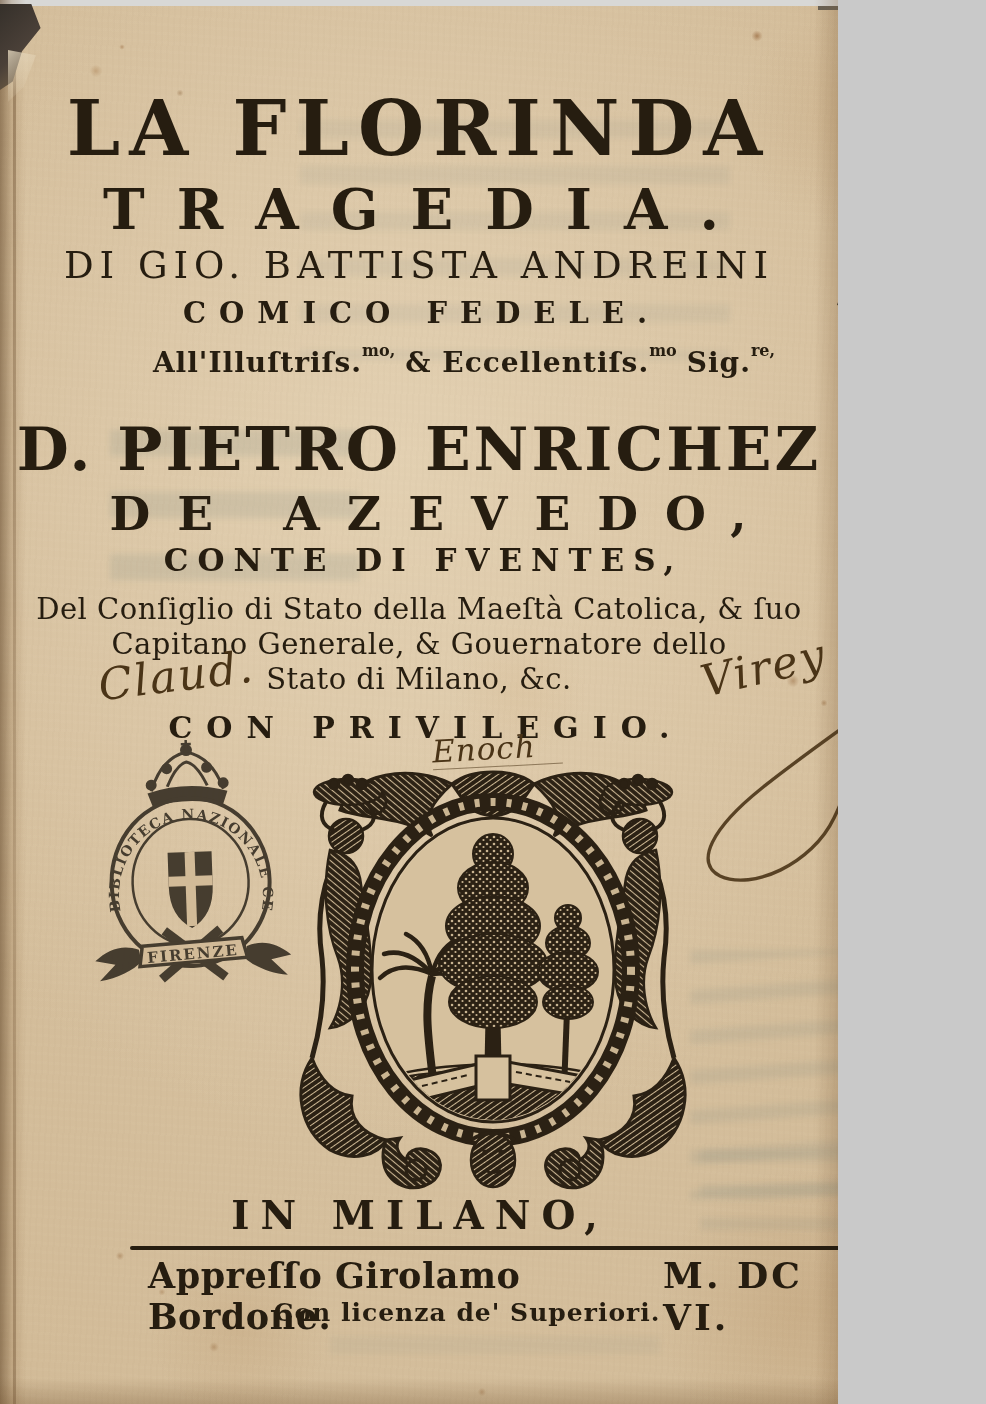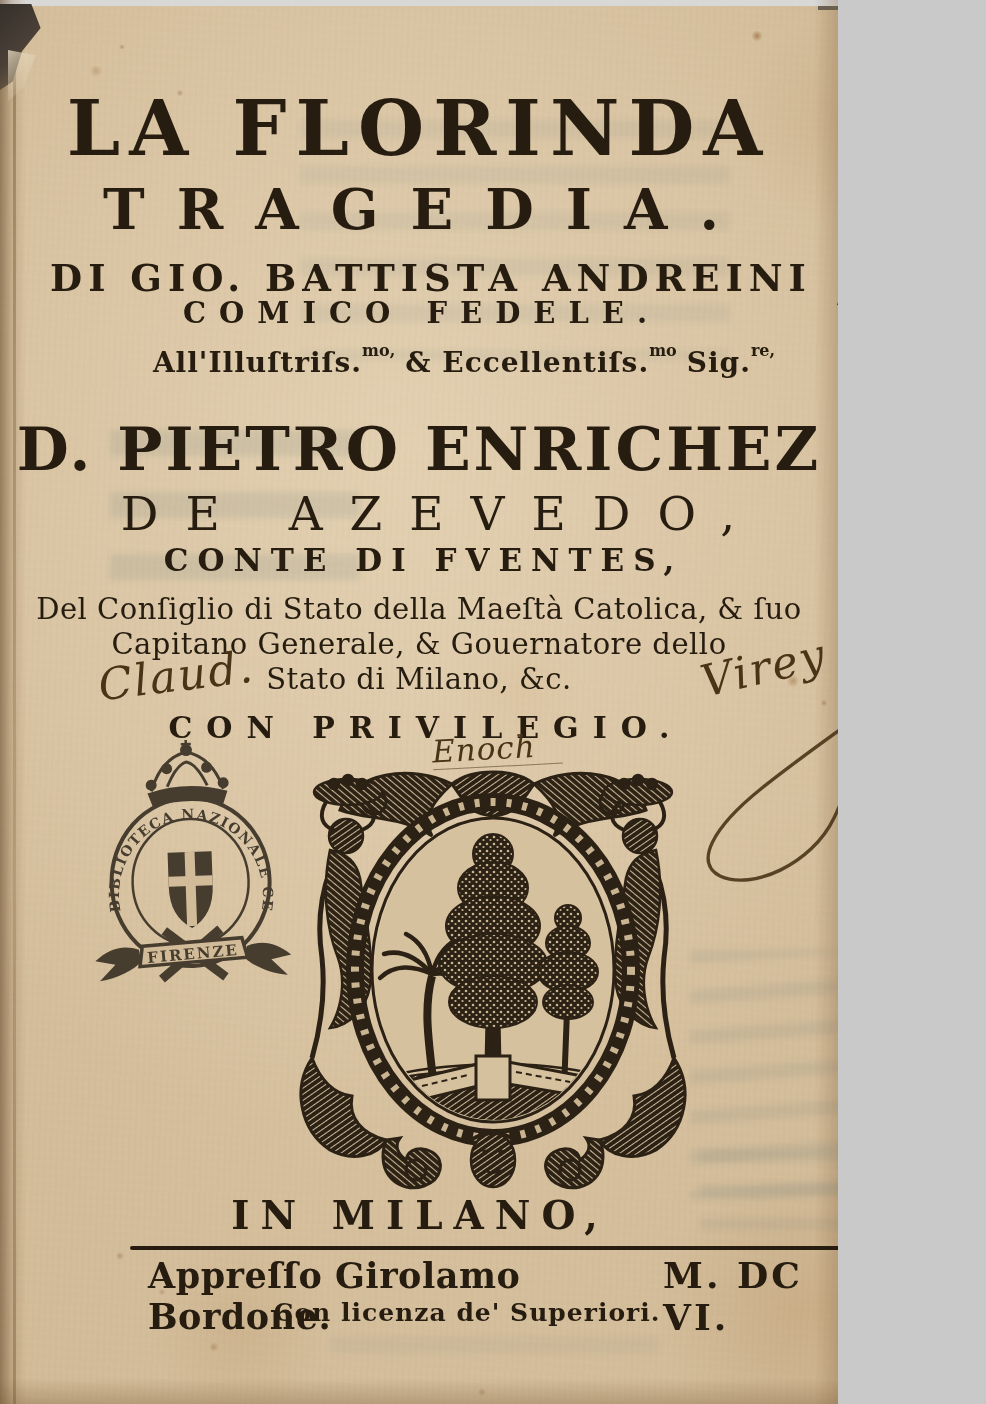--- a/index.html
+++ b/index.html
@@ -68,27 +68,27 @@
   .ghost.g3{left:690px;top:950px;width:210px;height:250px;
     background:repeating-linear-gradient(176deg, rgba(106,122,118,.22) 0 14px, rgba(0,0,0,0) 14px 40px);}
   .ghost.g4{left:700px;top:1150px;width:250px;height:90px;
     background:repeating-linear-gradient(180deg, rgba(106,122,118,.20) 0 12px, rgba(0,0,0,0) 12px 34px);}
   .ghost.g5{left:330px;top:1336px;width:330px;height:26px;opacity:.35;}
   
   .print{position:absolute;left:0;width:100%;text-align:center;color:#261d10;
     -webkit-font-smoothing:antialiased;}
   .t-main  {top:84px; font-size:76px; font-weight:bold; letter-spacing:9px; }
   .t-trag  {top:176px;font-size:56px; font-weight:bold; letter-spacing:32px; padding-left:16px; box-sizing:border-box;}
-  .t-author{top:256px;font-size:37px; font-weight:bold; letter-spacing:6px;padding-left:12px;}
+  .t-author{top:244px;font-size:37px; font-weight:normal; letter-spacing:6px;}
   .t-comico{top:296px;font-size:29px; font-weight:bold; letter-spacing:13px; padding-left:5px; box-sizing:border-box;}
   .t-dedic {top:346px;font-size:28px; font-weight:bold; letter-spacing:1px;padding-left:45px;}
   .t-dedic .sup{display:inline-block;font-size:16px;transform:translateY(-16px);letter-spacing:0;}
   .t-dedic .gap{display:inline-block;width:10px;}
   .t-name1 {top:414px;font-size:60px; font-weight:bold; letter-spacing:3px;}
-  .t-name2 {top:486px;font-size:47px; font-weight:normal; letter-spacing:27px; padding-left:45px; box-sizing:border-box;}
+  .t-name2 {top:486px;font-size:47px; font-weight:bold; letter-spacing:27px; padding-left:45px; box-sizing:border-box;}
   .t-name3 {top:542px;font-size:31px; font-weight:bold; letter-spacing:9px; padding-left:9px; box-sizing:border-box;}
   .t-para  {top:592px;font-size:29px; line-height:35px; letter-spacing:.5px; font-weight:500;}
   .t-priv  {top:710px;font-size:30px; font-weight:bold; letter-spacing:14px; padding-left:14px; box-sizing:border-box;}
   .t-milano{top:1192px;font-size:39px;font-weight:bold; letter-spacing:11px; padding-left:2px; box-sizing:border-box;}
   .rule{position:absolute;left:130px;top:1246px;width:732px;height:4px;background:#261d10;border-radius:2px;}
   .imprint-row{position:absolute;left:148px;top:1254px;width:716px;display:flex;
     justify-content:space-between;align-items:baseline;color:#261d10;}
   .imprint-pub{font-size:35px;font-weight:bold;letter-spacing:.5px;}
   .imprint-year{font-size:36px;font-weight:bold;letter-spacing:3px;}
   .t-lic{top:1298px;font-size:25px;font-weight:bold;letter-spacing:1px;padding-left:48px;}

